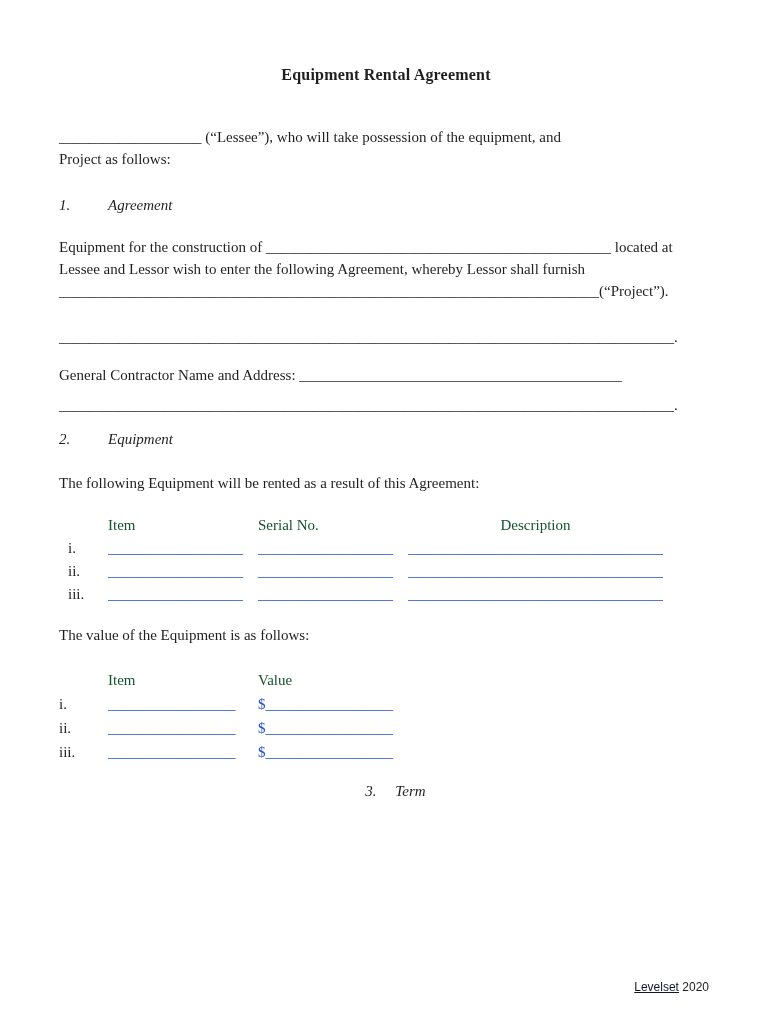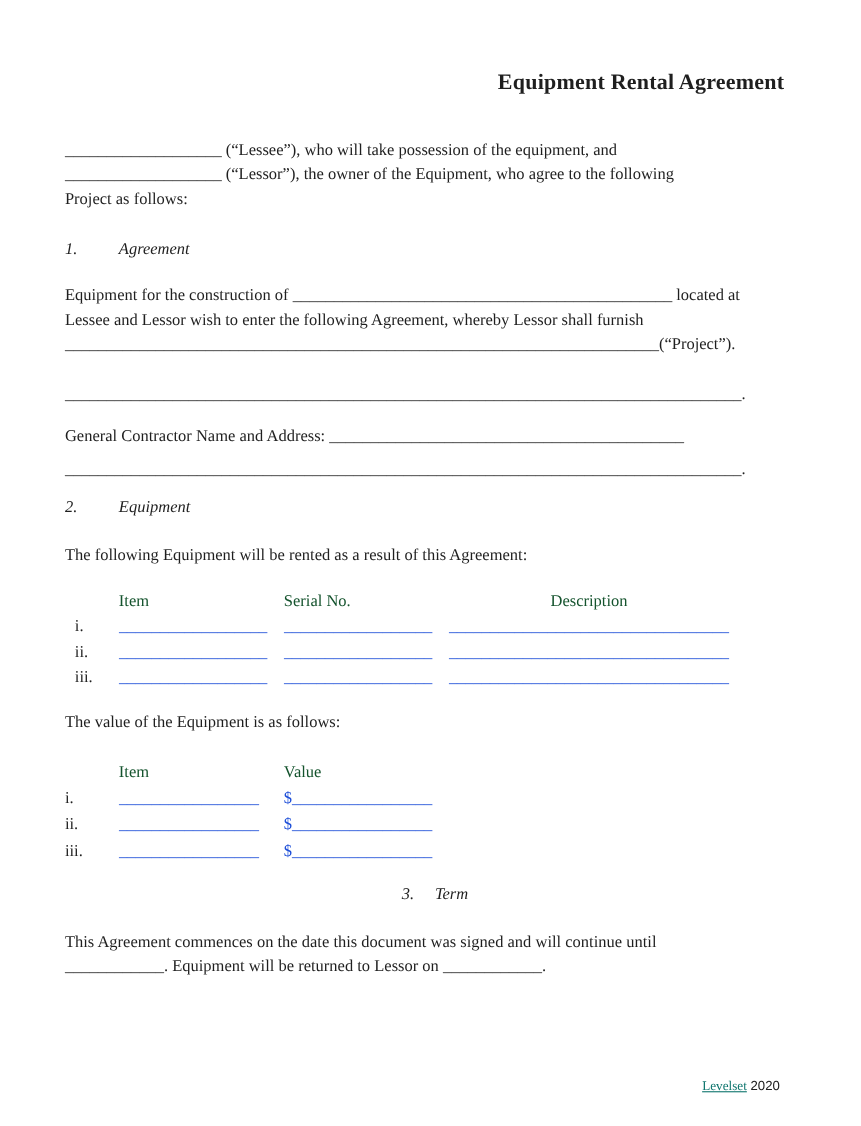--- a/index.html
+++ b/index.html
@@ -9,22 +9,22 @@
     background: #ffffff;
     font-family: "Liberation Serif", "DejaVu Serif", serif;
     font-size: 15px;
     color: #1f1f1f;
     position: relative;
     overflow: hidden;
   }
   .page { padding: 62px 70px 0 59px; }
 
   .doc-title {
-    text-align: right;
-    font-size: 20px;
+    text-align: center;
+    font-size: 16px;
     font-weight: bold;
     line-height: 26px;
     margin: 0 0 38px 0;
     letter-spacing: 0.2px;
   }
 
   .para .line { line-height: 22px; white-space: nowrap; }
 
   .sec-heading { font-style: italic; line-height: 22px; white-space: nowrap; }
   .sec-num { display: inline-block; width: 49px; font-style: italic; }
@@ -58,36 +58,34 @@
   .footer {
     position: absolute;
     top: 980px;
     right: 74px;
     font-family: "Liberation Sans", "DejaVu Sans", sans-serif;
     font-size: 12px;
     color: #202020;
     white-space: nowrap;
   }
   .footer a.levelset-link {
-    color: #0f766e;
+    color: #0f172a;
     text-decoration: underline;
     cursor: pointer;
-    font-family: Liberation Serif, serif;
   }
 </style>
 </head>
 <body>
 
 <div class="page">
 
   <h1 class="doc-title">Equipment Rental Agreement</h1>
 
   <div class="para mt-intro">
     <div class="line">___________________ (“Lessee”), who will take possession of the equipment, and</div>
-    <div class="line">___________________ (“Lessor”), the owner of the Equipment, who agree to the following</div>
     <div class="line">Project as follows:</div>
   </div>
 
   <div class="sec-heading mt-sec1">
     <span class="sec-num">1.</span><span>Agreement</span>
   </div>
 
   <div class="para mt-para">
     <div class="line">Equipment for the construction of ______________________________________________ located at</div>
     <div class="line">Lessee and Lessor wish to enter the following Agreement, whereby Lessor shall furnish</div>
@@ -152,23 +150,19 @@
 
     <div class="cell">iii.</div>
     <div class="cell blank">_________________</div>
     <div class="cell blank">$_________________</div>
   </div>
 
   <div class="sec-heading mt-sec3">
     <span class="sec-num">3.</span><span>Term</span>
   </div>
 
-  <div class="para mt-term">
-    <div class="line">This Agreement commences on the date this document was signed and will continue until</div>
-    <div class="line">____________. Equipment will be returned to Lessor on ____________.</div>
-  </div>
 
 </div>
 
 <div class="footer">
   <a class="levelset-link">Levelset</a>
   <span>2020</span>
 </div>
 
 </body></html>

